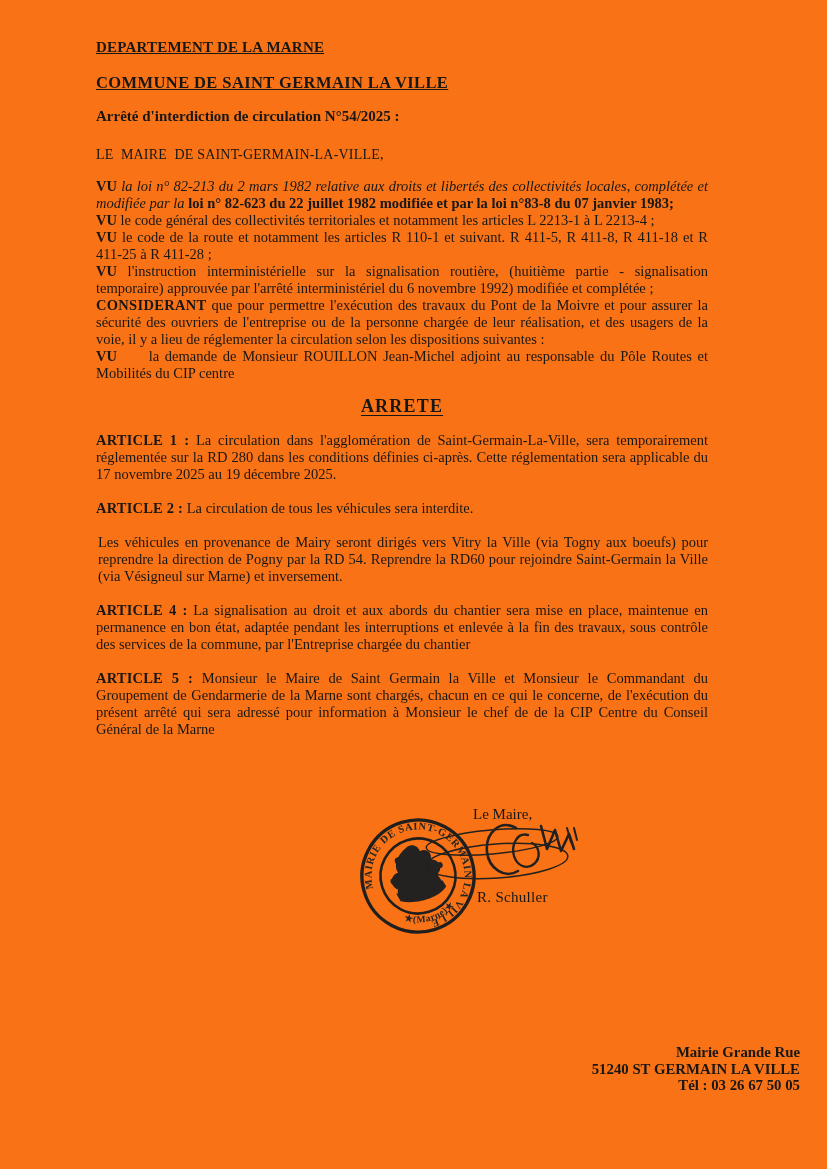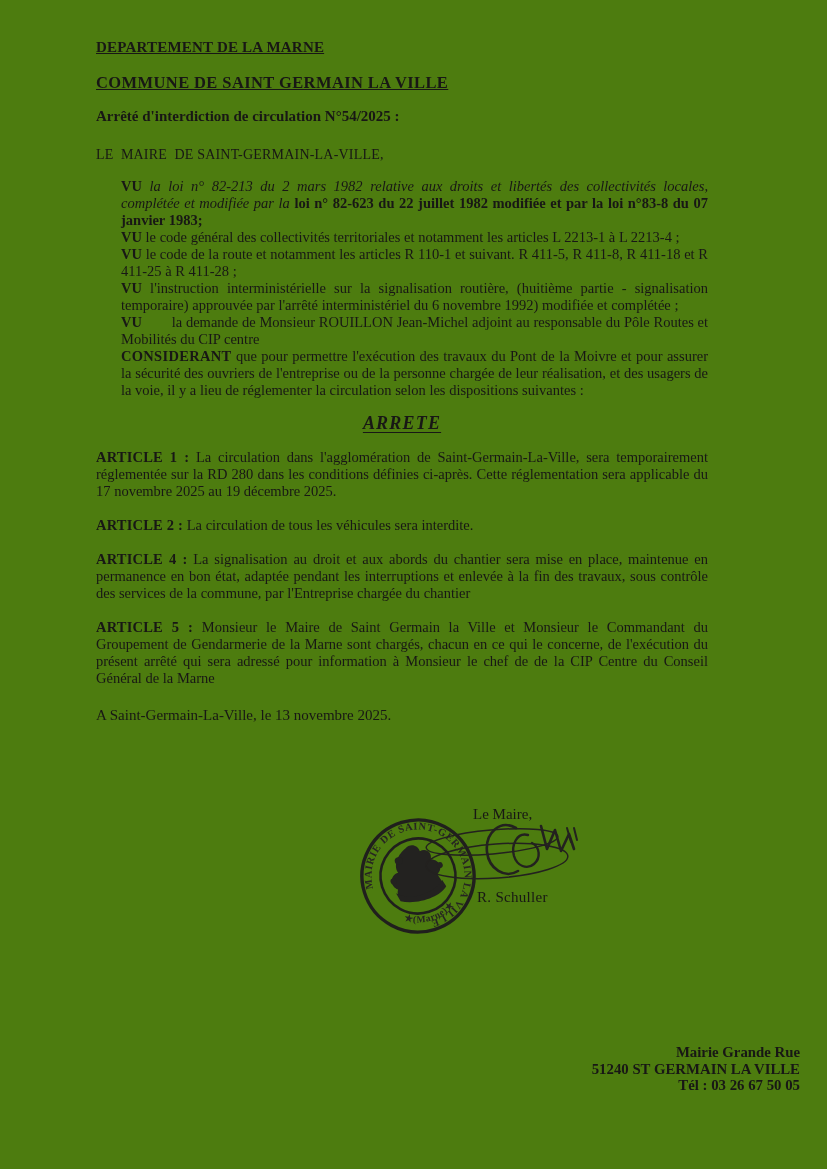--- a/index.html
+++ b/index.html
@@ -1,40 +1,40 @@
 <!DOCTYPE html>
 <html><head>
 <meta charset="utf-8">
 <style>
   * { margin:0; padding:0; box-sizing:border-box; }
   html,body { background:#9a9a9a; }
   .page {
     position:relative;
     width:827px; height:1169px;
     margin:0 auto;
-    background:#4d7c0f;
+    background:#f97316;
     font-family:"Liberation Serif", serif;
     color:#181715;
     overflow:hidden;
   }
   .content {
     position:absolute; left:96px; top:38px; width:612px;
     font-size:14.5px; line-height:17px;
   }
   .h-line { font-weight:bold; text-decoration:underline; font-size:15px; line-height:19px; letter-spacing:.2px; }
   .commune { margin-top:16px; font-weight:bold; text-decoration:underline; font-size:16.5px; line-height:20px; letter-spacing:.4px; }
   .subject { margin-top:14px; font-weight:bold; font-size:15px; line-height:19px; }
   .maire { margin-top:19px; font-weight:normal; font-size:14px; line-height:19px; white-space:pre-wrap; letter-spacing:.2px; }
-  .recitals { margin-top:14px;margin-left:25px; }
+  .recitals { margin-top:14px; }
   .recital { text-align:justify; }
   .vu { font-weight:bold; }
   .vu-wide { margin-right:26px; }
   .considerant-label { font-weight:bold; letter-spacing:.3px; }
   .arrete { margin-top:16px; margin-bottom:16px; text-align:center; }
-  .arrete span { font-weight:bold; font-size:18px; letter-spacing:1.2px; text-decoration:underline; text-underline-offset:3px;font-style:italic; }
+  .arrete span { font-weight:bold; font-size:18px; letter-spacing:1.2px; text-decoration:underline; text-underline-offset:3px; }
   .article { margin-top:0; margin-bottom:17px; text-align:justify; }
   .article .label { font-weight:bold; letter-spacing:.2px; }
   .article .cont { padding-left:2px; }
   .closing { margin-top:20px; font-size:15px; }
   .le-maire { position:absolute; left:473px; top:806px; font-size:15px; }
   .schuller { position:absolute; left:477px; top:889px; font-size:15px; letter-spacing:.3px; }
   .sig-svg { position:absolute; left:320px; top:798px; width:340px; height:150px; }
   .footer {
     position:absolute; left:0; top:1044px; width:800px;
     text-align:right; font-weight:bold; font-size:14.8px; line-height:16.5px;
@@ -56,38 +56,38 @@
 
     <div class="subject">Arrêté d'interdiction de circulation N°54/2025 :</div>
 
     <div class="maire">LE  MAIRE  DE SAINT-GERMAIN-LA-VILLE,</div>
 
     <div class="recitals">
       <p class="recital"><span class="vu">VU</span> <i>la loi n° 82-213 du 2 mars 1982 relative aux droits et libertés des collectivités locales, complétée et modifiée par la</i> <b>loi n° 82-623 du 22 juillet 1982 modifiée et par la loi n°83-8 du 07 janvier 1983;</b></p>
       <p class="recital"><span class="vu">VU</span> <span>le code général des collectivités territoriales et notamment les articles L 2213-1 à L 2213-4 ;</span></p>
       <p class="recital"><span class="vu">VU</span> <span>le code de la route et notamment les articles R 110-1 et suivant. R 411-5, R 411-8, R 411-18 et R 411-25 à R 411-28 ;</span></p>
       <p class="recital"><span class="vu">VU</span> <span>l'instruction interministérielle sur la signalisation routière, (huitième partie - signalisation temporaire) approuvée par l'arrêté interministériel du 6 novembre 1992) modifiée et complétée ;</span></p>
+      <p class="recital"><span class="considerant-label">CONSIDERANT</span> <span>que pour permettre l'exécution des travaux du Pont de la Moivre et pour assurer la sécurité des ouvriers de l'entreprise ou de la personne chargée de leur réalisation, et des usagers de la voie, il y a lieu de réglementer la circulation selon les dispositions suivantes :</span></p>
       <p class="recital"><span class="vu vu-wide">VU</span> <span>la demande de Monsieur ROUILLON Jean-Michel adjoint au responsable du Pôle Routes et Mobilités du CIP centre</span></p>
-      <p class="recital"><span class="considerant-label">CONSIDERANT</span> <span>que pour permettre l'exécution des travaux du Pont de la Moivre et pour assurer la sécurité des ouvriers de l'entreprise ou de la personne chargée de leur réalisation, et des usagers de la voie, il y a lieu de réglementer la circulation selon les dispositions suivantes :</span></p>
     </div>
 
     <div class="arrete"><span>ARRETE</span></div>
 
     <div class="article"><span class="label">ARTICLE 1 :</span> <span>La circulation dans l'agglomération de Saint-Germain-La-Ville, sera temporairement réglementée sur la RD 280 dans les conditions définies ci-après. Cette réglementation sera applicable du 17 novembre 2025 au 19 décembre 2025.</span></div>
 
     <div class="article"><span class="label">ARTICLE 2 :</span> <span>La circulation de tous les véhicules sera interdite.</span></div>
 
     <div class="article">
+      <div class="cont">Les véhicules en provenance de Mairy seront dirigés vers Vitry la Ville (via Togny aux boeufs) pour reprendre la direction de Pogny par la RD 54. Reprendre la RD60 pour rejoindre Saint-Germain la Ville (via Vésigneul sur Marne) et inversement.</div>
     </div>
 
     <div class="article"><span class="label">ARTICLE 4 :</span> <span>La signalisation au droit et aux abords du chantier sera mise en place, maintenue en permanence en bon état, adaptée pendant les interruptions et enlevée à la fin des travaux, sous contrôle des services de la commune, par l'Entreprise chargée du chantier</span></div>
 
     <div class="article"><span class="label">ARTICLE 5 :</span> <span>Monsieur le Maire de Saint Germain la Ville et Monsieur le Commandant du Groupement de Gendarmerie de la Marne sont chargés, chacun en ce qui le concerne, de l'exécution du présent arrêté qui sera adressé pour information à Monsieur le chef de de la CIP Centre du Conseil Général de la Marne</span></div>
 
-    <div class="closing">A Saint-Germain-La-Ville, le 13 novembre 2025.</div>
 
   </div>
 
   <div class="le-maire">Le Maire,</div>
   <div class="schuller">R. Schuller</div>
 
   <svg class="sig-svg" viewBox="0 0 340 150">
     <defs>
       <path id="stampArc" d="M -46.5,0 A 46.5,46.5 0 1 1 46.5,0 A 46.5,46.5 0 1 1 -46.5,0"></path>
       <path id="stampBottom" d="M -40,23.5 A 46.3,46.3 0 0 0 40,23.5"></path>

